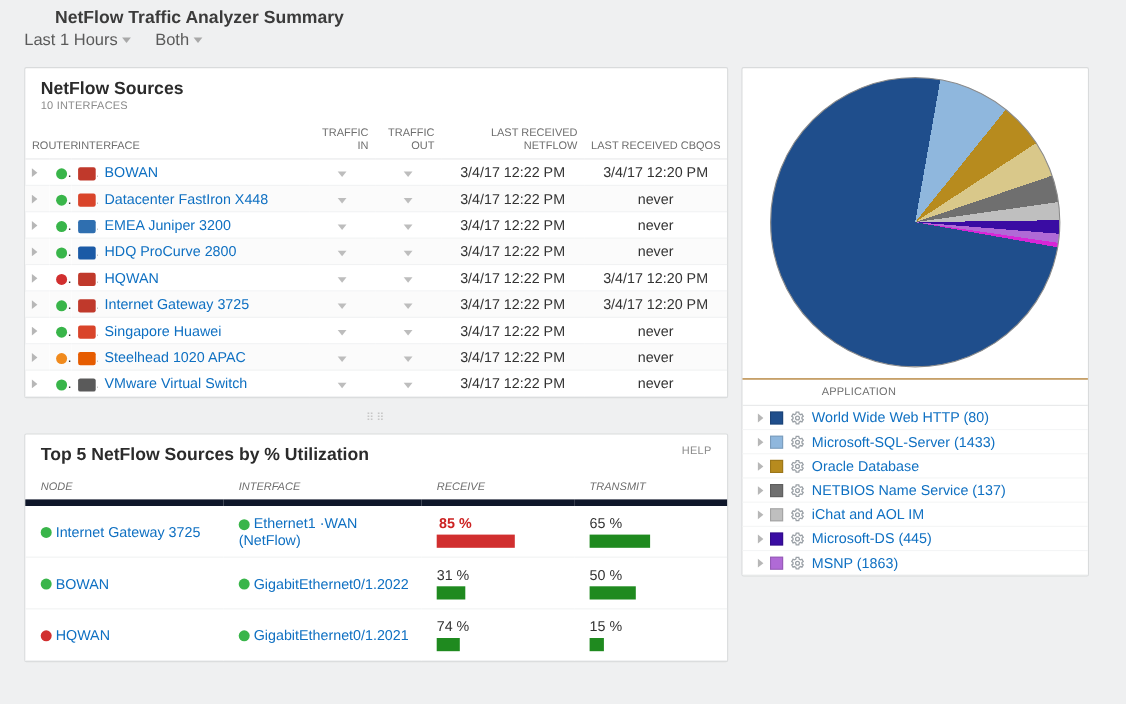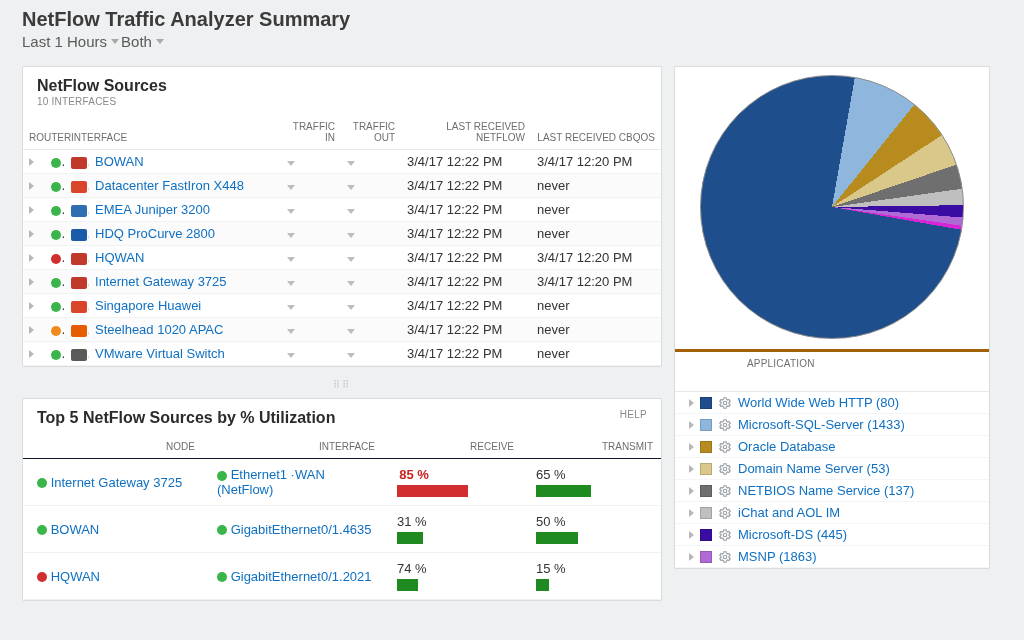--- a/index.html
+++ b/index.html
@@ -7,30 +7,31 @@
     font-family: -apple-system, "Segoe UI", Helvetica, Arial, sans-serif;
     background: #eff0f1;
     color: #333;
     font-size: 13px;
     width: 1024px;
     height: 640px;
     overflow: hidden;
     padding: 8px 22px 0 22px;
   }
   .page-title {
-    font-size: 20px;
+    font-size: 16px;
     font-weight: 700;
     color: #3b3b3b;
+    margin-left: 28px;
   }
   .page-filters {
     margin-top: 2px;
     font-size: 15px;
     color: #5a5a5a;
     display: flex;
-    gap: 2px;
+    gap: 22px;
   }
   .filter { display: inline-flex; align-items: center; gap: 4px; cursor: pointer; }
   .caret-dn {
     width: 0; height: 0;
     border-left: 4px solid transparent;
     border-right: 4px solid transparent;
     border-top: 5px solid #a8a8a8;
   }
   .layout {
     display: flex;
@@ -86,21 +87,21 @@
   table.sources thead th.r { text-align: right; }
   table.sources tbody tr { border-bottom: 1px solid #f1f2f3; }
   table.sources tbody tr:nth-child(even) { background: #fbfbfb; }
   table.sources td {
     padding: 4px 6px;
     vertical-align: middle;
     white-space: nowrap;
     overflow: hidden;
     text-overflow: ellipsis;
   }
-  td.r { text-align: left; }
+  td.r { text-align: center; }
   .tri {
     display: inline-block;
     width: 0; height: 0;
     border-top: 4px solid transparent;
     border-bottom: 4px solid transparent;
     border-left: 5px solid #b7b7b7;
     cursor: pointer;
   }
   .dot {
     display: inline-block;
@@ -135,24 +136,25 @@
 
   
   table.util {
     width: 100%;
     border-collapse: collapse;
   }
   table.util thead th {
     font-size: 10px;
     font-weight: 400;
     color: #6e6e6e;
-    text-align: right;
+    text-align: left;
     padding: 8px 8px 6px 14px;
-    border-bottom: 1px solid #0f172a;
+    border-bottom: 6px solid #0f172a;
     text-transform: uppercase;
+    font-style: italic;
   }
   table.util tbody td {
     padding: 8px 8px 8px 14px;
     border-bottom: 1px solid #f1f2f3;
     vertical-align: middle;
   }
   .pct { display: inline-block; width: 34px; text-align: left; }
   .pct.red { color: #c22; font-weight: 600; text-align: center; }
   .bar-track {
     display: inline-block;
@@ -173,22 +175,22 @@
     padding: 8px 0 10px 0;
   }
   .pie {
     width: 264px; height: 264px;
     border-radius: 50%;
     border: 1px solid #8a8a8a;
   }
   .app-head {
     font-size: 10px;
     color: #6e6e6e;
-    padding: 6px 0 22px 72px;
-    border-top: 3px solid #a16207;
+    padding: 6px 0 6px 72px;
+    border-top: 1px solid #a16207;
     border-bottom: 1px solid #e7e8e9;
     letter-spacing: 0.2px;
   }
   .app-row {
     display: flex;
     align-items: center;
     gap: 6px;
     padding: 3px 10px 3px 14px;
     border-bottom: 1px solid #f4f5f6;
   }
@@ -368,21 +370,21 @@
         </thead>
         <tbody id="util-body">
             <tr>
               <td><span class="dot "></span> <span class="link">Internet Gateway 3725</span></td>
               <td><span class="dot"></span> <span class="link">Ethernet1 ·WAN (NetFlow)</span></td>
               <td><span class="pct red">85 %</span><span class="bar-track"><span class="bar-fill red" style="width:85%"></span></span></td>
               <td><span class="pct">65 %</span><span class="bar-track"><span class="bar-fill" style="width:65%"></span></span></td>
             </tr>
             <tr>
               <td><span class="dot "></span> <span class="link">BOWAN</span></td>
-              <td><span class="dot"></span> <span class="link">GigabitEthernet0/1.4635</span></td>
+              <td><span class="dot"></span> <span class="link">GigabitEthernet0/1.2022</span></td>
               <td><span class="pct ">31 %</span><span class="bar-track"><span class="bar-fill " style="width:31%"></span></span></td>
               <td><span class="pct">50 %</span><span class="bar-track"><span class="bar-fill" style="width:50%"></span></span></td>
             </tr>
             <tr>
               <td><span class="dot red"></span> <span class="link">HQWAN</span></td>
               <td><span class="dot"></span> <span class="link">GigabitEthernet0/1.2021</span></td>
               <td><span class="pct ">74 %</span><span class="bar-track"><span class="bar-fill " style="width:25%"></span></span></td>
               <td><span class="pct">15 %</span><span class="bar-track"><span class="bar-fill" style="width:15%"></span></span></td>
             </tr>
           </tbody>
@@ -426,31 +428,20 @@
             <span class="app-ico">
               <svg viewBox="0 0 24 24" fill="none" stroke="currentColor" stroke-width="2">
                 <circle cx="12" cy="12" r="3"></circle>
                 <path d="M19 12a7 7 0 0 0-.1-1.2l2-1.5-2-3.4-2.3.9a7 7 0 0 0-2-1.2L14 3h-4l-.6 2.6a7 7 0 0 0-2 1.2l-2.3-.9-2 3.4 2 1.5A7 7 0 0 0 5 12c0 .4 0 .8.1 1.2l-2 1.5 2 3.4 2.3-.9a7 7 0 0 0 2 1.2L10 21h4l.6-2.6a7 7 0 0 0 2-1.2l2.3.9 2-3.4-2-1.5c.1-.4.1-.8.1-1.2z"></path>
               </svg>
             </span>
             <span class="link">Oracle Database</span>
           </div>
           <div class="app-row">
             <span class="tri"></span>
-            <span class="legend-sw" style="background:#d9c88a"></span>
-            <span class="app-ico">
-              <svg viewBox="0 0 24 24" fill="none" stroke="currentColor" stroke-width="2">
-                <circle cx="12" cy="12" r="3"></circle>
-                <path d="M19 12a7 7 0 0 0-.1-1.2l2-1.5-2-3.4-2.3.9a7 7 0 0 0-2-1.2L14 3h-4l-.6 2.6a7 7 0 0 0-2 1.2l-2.3-.9-2 3.4 2 1.5A7 7 0 0 0 5 12c0 .4 0 .8.1 1.2l-2 1.5 2 3.4 2.3-.9a7 7 0 0 0 2 1.2L10 21h4l.6-2.6a7 7 0 0 0 2-1.2l2.3.9 2-3.4-2-1.5c.1-.4.1-.8.1-1.2z"></path>
-              </svg>
-            </span>
-            <span class="link">Domain Name Server (53)</span>
-          </div>
-          <div class="app-row">
-            <span class="tri"></span>
             <span class="legend-sw" style="background:#6f6f6f"></span>
             <span class="app-ico">
               <svg viewBox="0 0 24 24" fill="none" stroke="currentColor" stroke-width="2">
                 <circle cx="12" cy="12" r="3"></circle>
                 <path d="M19 12a7 7 0 0 0-.1-1.2l2-1.5-2-3.4-2.3.9a7 7 0 0 0-2-1.2L14 3h-4l-.6 2.6a7 7 0 0 0-2 1.2l-2.3-.9-2 3.4 2 1.5A7 7 0 0 0 5 12c0 .4 0 .8.1 1.2l-2 1.5 2 3.4 2.3-.9a7 7 0 0 0 2 1.2L10 21h4l.6-2.6a7 7 0 0 0 2-1.2l2.3.9 2-3.4-2-1.5c.1-.4.1-.8.1-1.2z"></path>
               </svg>
             </span>
             <span class="link">NETBIOS Name Service (137)</span>
           </div>
           <div class="app-row">

